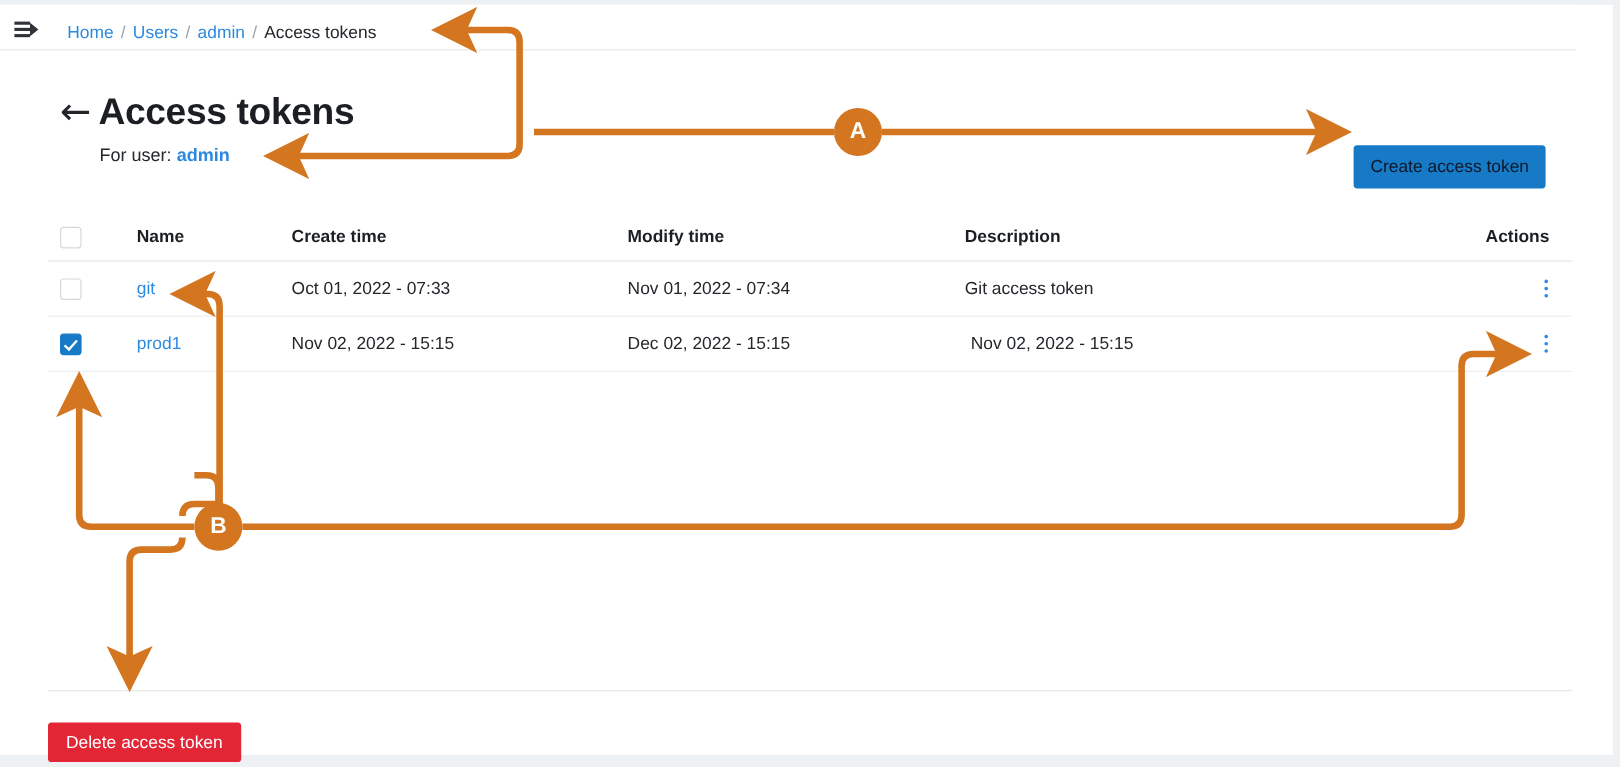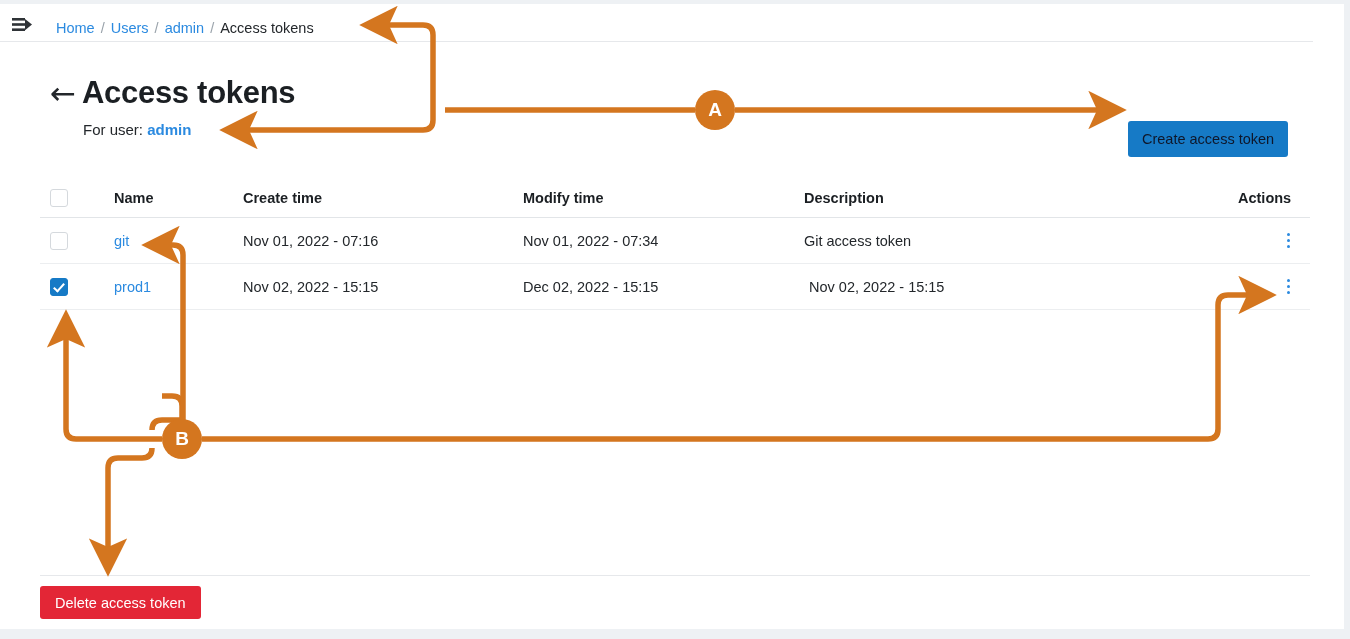--- a/index.html
+++ b/index.html
@@ -211,21 +211,21 @@
   }
 
   .bottom-divider {
     position: absolute;
     left: 40px; top: 575px;
     width: 1270px; height: 1px;
     background: #e6e8eb;
   }
   .btn-delete {
     position: absolute;
-    left: 40px; top: 586px;
+    left: 40px; top: 602px;
     height: 33px;
     padding: 0 15px;
     background: #e32636;
     color: #ffffff;
     font-size: 14.5px;
     border: none;
     border-radius: 3px;
     cursor: pointer;
     font-family: "Liberation Sans", sans-serif;
     white-space: nowrap;
@@ -301,21 +301,21 @@
       <div class="c-act th">Actions</div>
     </div>
 
     <div class="trow">
       <div class="c-check">
         <div class="cb"></div>
       </div>
       <div class="c-name td">
         <a>git</a>
       </div>
-      <div class="c-create td">Nov 01, 2022 - 07:16</div>
+      <div class="c-create td">Oct 01, 2022 - 07:33</div>
       <div class="c-modify td">Nov 01, 2022 - 07:34</div>
       <div class="c-desc td">Git access token</div>
       <div class="c-act">
         <span class="kebab"><i></i><i></i><i></i></span>
       </div>
     </div>
 
     <div class="trow">
       <div class="c-check">
         <div class="cb checked"></div>

